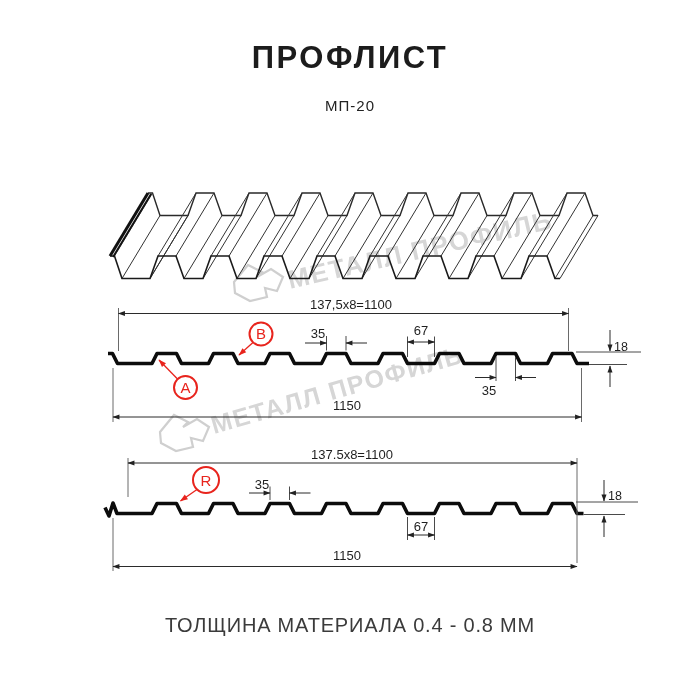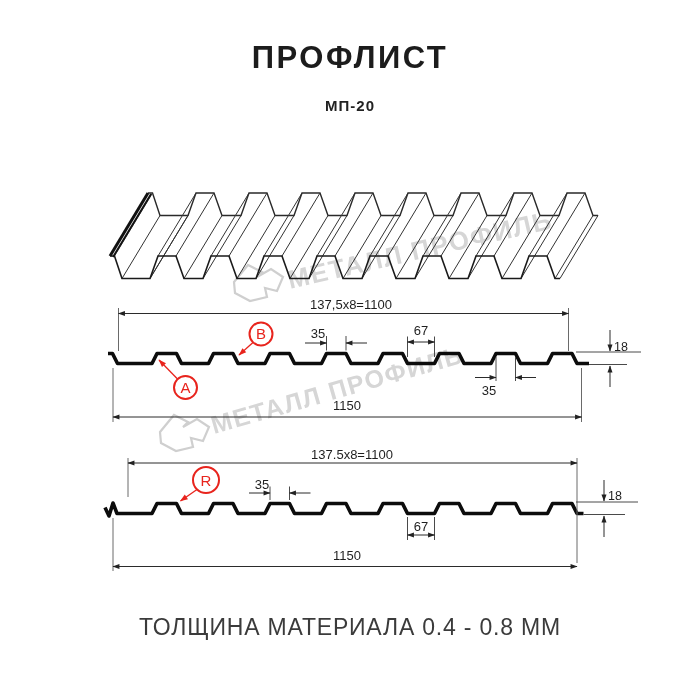--- a/index.html
+++ b/index.html
@@ -1,23 +1,23 @@
 <!DOCTYPE html>
 <html><head>
 <meta charset="utf-8">
 <style>
   html,body{margin:0;padding:0;background:#ffffff;}
   .page{position:relative;width:700px;height:700px;background:#ffffff;overflow:hidden;
         font-family:"Liberation Sans",sans-serif;}
   .title{position:absolute;top:40px;left:0;width:700px;text-align:center;
          font-size:31px;font-weight:700;letter-spacing:2.5px;color:#1c1c1c;}
   .subtitle{position:absolute;top:97px;left:0;width:700px;text-align:center;
-         font-size:15px;font-weight:700;letter-spacing:1px;color:#222;}
+         font-size:15px;font-weight:400;letter-spacing:1px;color:#222;}
   .footer{position:absolute;top:614px;left:0;width:700px;text-align:center;
-         font-size:23px;font-weight:400;letter-spacing:0.8px;color:#3b3b3b;}
+         font-size:20px;font-weight:400;letter-spacing:0.8px;color:#3b3b3b;}
   svg{position:absolute;top:0;left:0;}
   .ext{stroke:#6a6a6a;stroke-width:1;}
   .dim{stroke:#2b2b2b;stroke-width:1;}
   .ref{stroke:#4a4a4a;stroke-width:1;}
   .dimtxt{font-family:"Liberation Sans",sans-serif;font-size:13px;fill:#1f1f1f;}
   .small{font-size:12.5px;}
   .profile{fill:none;stroke:#0c0c0c;stroke-width:3.6;stroke-linejoin:round;}
   .wmtext{font-family:"Liberation Sans",sans-serif;font-weight:700;fill:#d6d6d6;letter-spacing:1.5px;}
   .wmlogo{fill:none;stroke:#cfcfcf;stroke-width:2.2;stroke-linejoin:miter;}
   .redline{stroke:#e8241d;stroke-width:1.3;}

